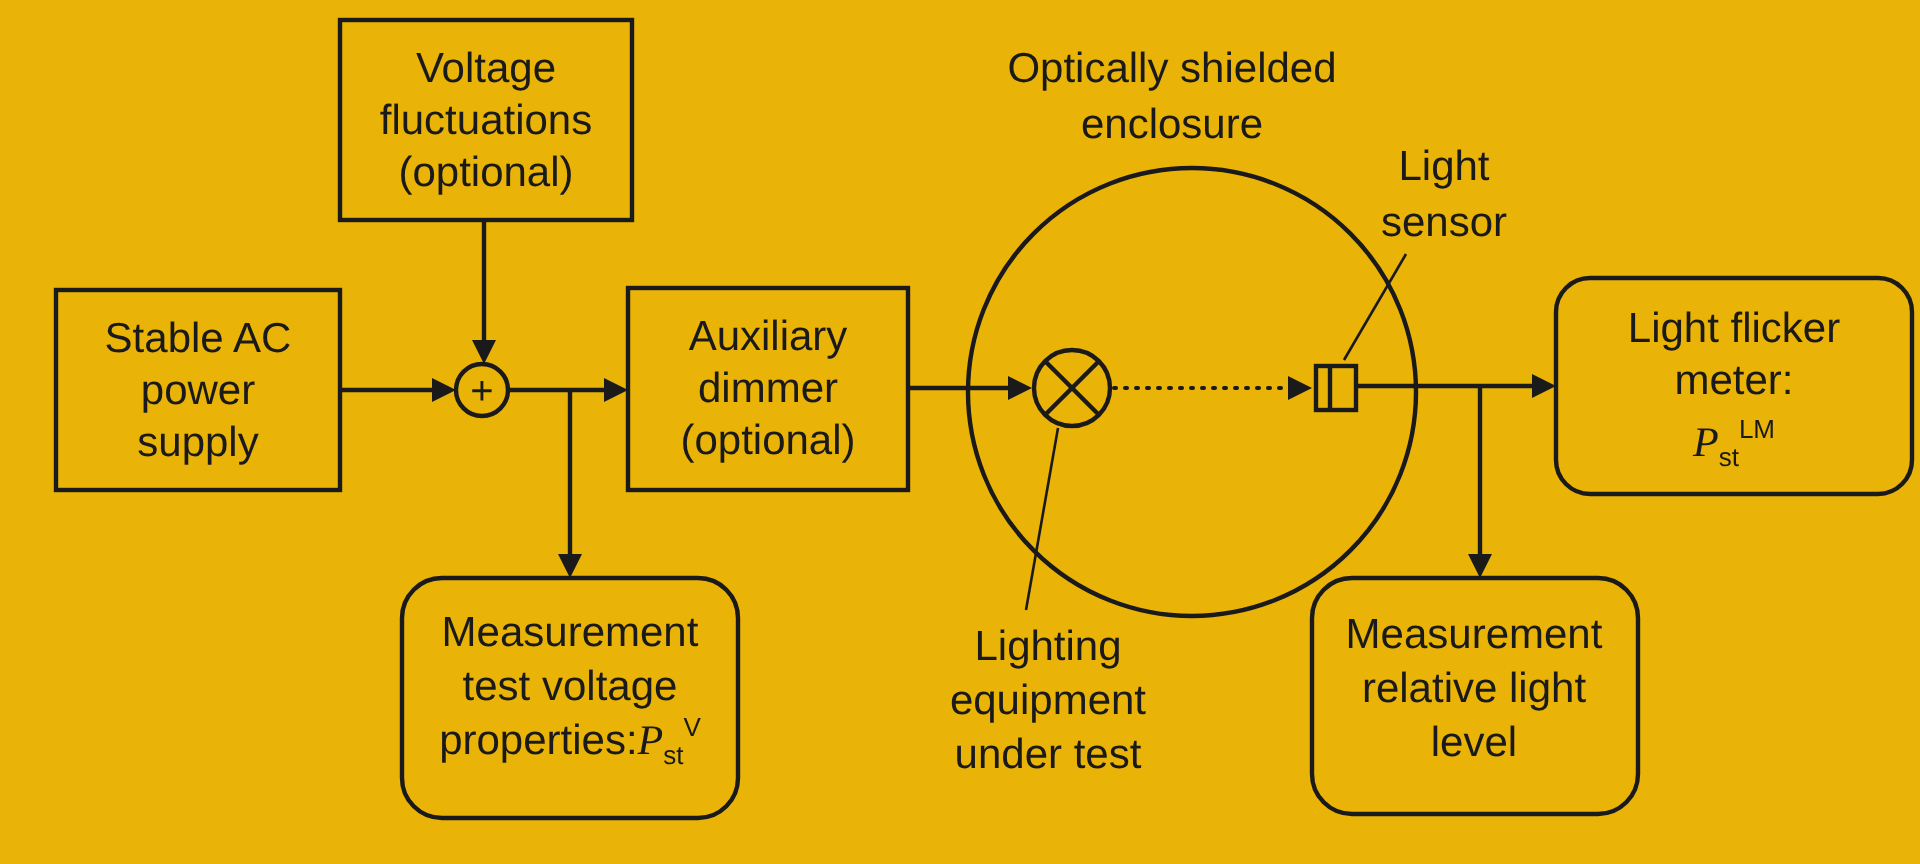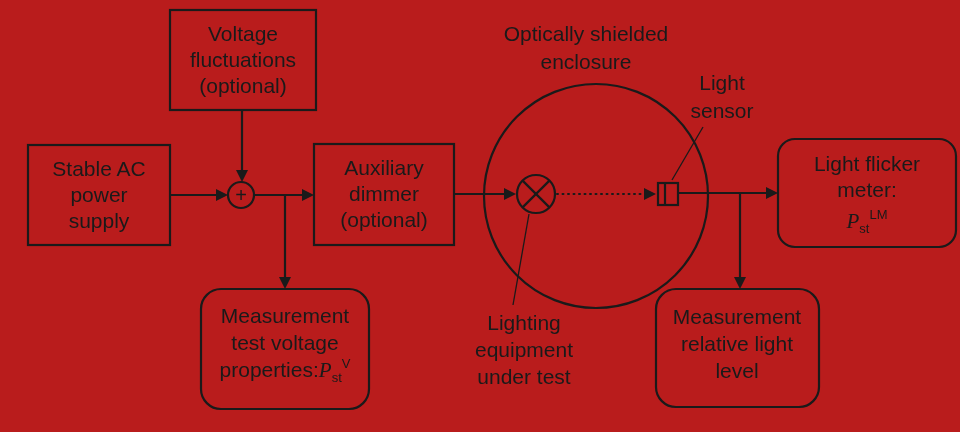--- a/index.html
+++ b/index.html
@@ -4,21 +4,21 @@
 <style>
   html, body {
     margin: 0;
     padding: 0;
     background: #ffffff;
   }
   .stage {
     width: 960px;
     height: 432px;
     position: relative;
-    background: #b91c1c;
+    background: #eab308;
     overflow: hidden;
   }
   svg { display: block; }
   .diagram-text {
     font-family: "Liberation Sans", sans-serif;
     font-size: 21px;
     fill: #1a1a1a;
   }
   .shape {
     stroke: #1a1a1a;

